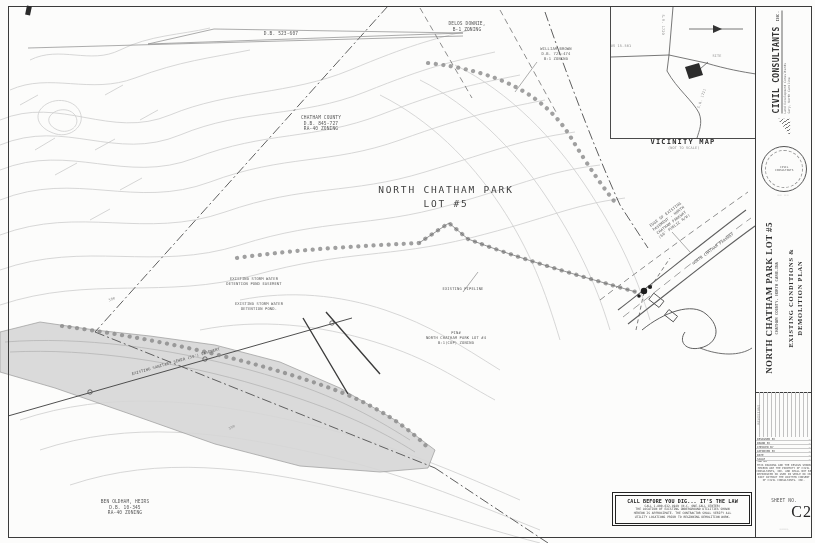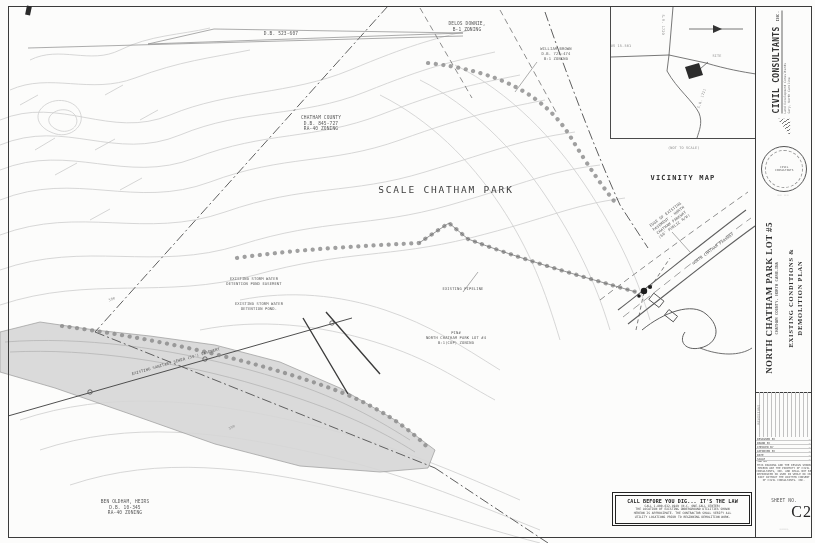--- a/index.html
+++ b/index.html
@@ -12,21 +12,21 @@
   
   .lbl{position:absolute;font-family:"DejaVu Sans Mono",monospace;color:#585858;text-align:center;
        line-height:1.3;white-space:nowrap;transform:scale(.5);font-size:9px;letter-spacing:.3px;}
   .w60{width:60px}.w120{width:120px}.w150{width:150px}.w220{width:220px}
   .fsm{font-size:7.5px}
   .fxs{font-size:7px;color:#8c8c8c}
   .lot5{transform:none;font-size:9.5px;letter-spacing:1.8px;color:#3e3e3e;line-height:1.5;}
   
   #vicinity-box{left:610px;top:6px;width:145px;height:131px;border:1px solid #4a4a4a;background:#fcfcfb;}
   #vicinity-caption{left:610px;top:138px;width:146px;text-align:center;font-size:7px;font-weight:bold;
-                    letter-spacing:1.2px;color:#2f2f2f;margin-top:36px;}
+                    letter-spacing:1.2px;color:#2f2f2f;}
   
   .tb{position:absolute;left:755.5px;width:56.5px;border-bottom:1px solid #3b3b3b;background:#fcfcfb;}
   .rotbox{position:absolute;transform:rotate(-90deg);}
   #firm-rot{width:134px;height:57px;left:-38.5px;top:38.5px;display:flex;align-items:center;justify-content:center;gap:5px;}
   .firm-hatch{width:18px;height:13px;background:repeating-linear-gradient(55deg,#777 0 .8px,transparent .8px 3px);
               clip-path:polygon(0 100%,100% 0,100% 100%);}
   .firm-name{font-size:8px;font-weight:bold;letter-spacing:.3px;color:#333;border-bottom:.8px solid #666;padding-bottom:1px;}
   .firm-suffix{font-size:4px;font-weight:normal;}
   .tinyblock{transform:scale(.5);transform-origin:0 0;width:200%;font-size:6px;line-height:1.25;color:#666;}
   #seal-circle{left:761px;top:146px;width:44px;height:44px;border:1.3px solid #555;border-radius:50%;
@@ -157,21 +157,22 @@
     <div>B-1 ZONING</div>
   </div>
 
   <div class="lbl w120" style="left:261px;top:106px">
     <div>CHATHAM COUNTY</div>
     <div>D.B. 845-727</div>
     <div>RA-40 ZONING</div>
   </div>
 
   <div class="lbl lot5 w220" style="left:336px;top:183px">
-    <div>SCALE CHATHAM PARK</div>
+    <div>NORTH CHATHAM PARK</div>
+    <div>LOT #5</div>
   </div>
 
   <div class="lbl w150 fsm" style="left:179px;top:272px">
     <div>EXISTING STORM WATER</div>
     <div>DETENTION POND EASEMENT</div>
   </div>
 
   <div class="lbl w150 fsm" style="left:184px;top:297px">
     <div>EXISTING STORM WATER</div>
     <div>DETENTION POND.</div>

